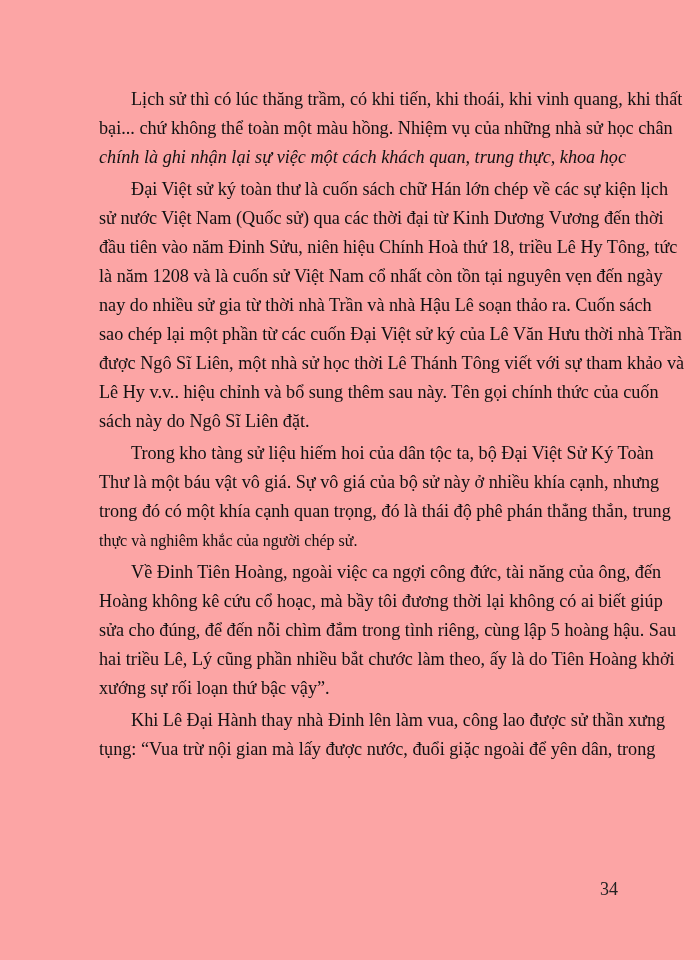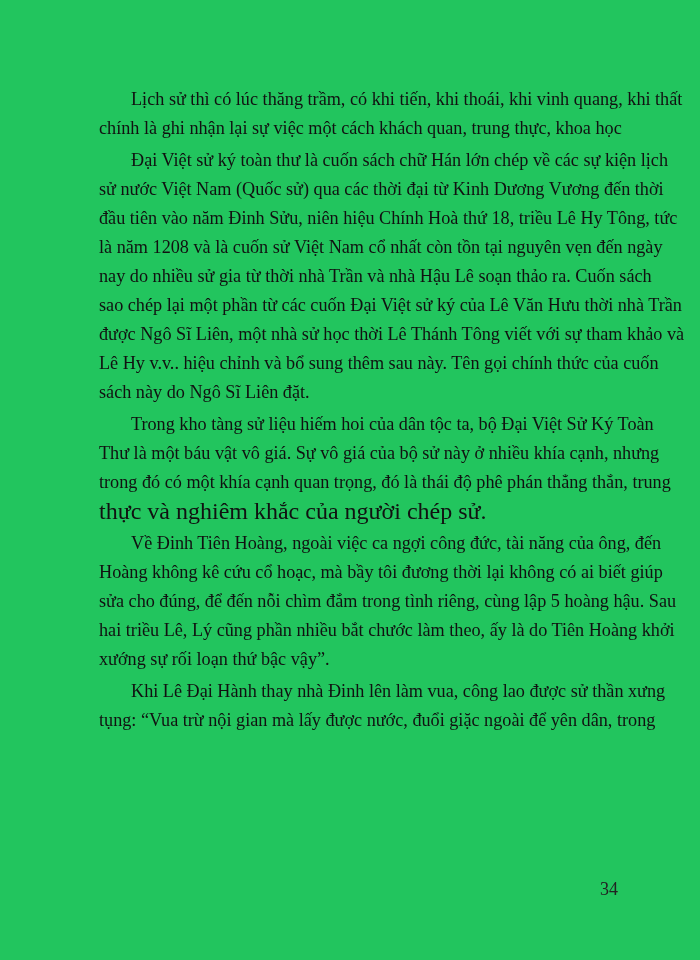--- a/index.html
+++ b/index.html
@@ -14,21 +14,21 @@
       overflow: hidden;
       font-family: "Liberation Serif", "DejaVu Serif", serif;
       color: #111111;
     }
     .page {
       position: absolute;
       left: 0;
       top: 0;
       width: 700px;
       height: 960px;
-      background: #22c55e;
+      background: #fca5a5;
     }
     .body-text {
       position: absolute;
       left: 99px;
       top: 85px;
       width: 518px;
     }
     .line {
       display: block;
       text-align: justify;
@@ -54,40 +54,41 @@
     }
   </style>
 </head>
 <body>
 
 <div class="page">
   <div class="body-text">
 
     <div class="para-block" style="margin-bottom:3px;">
       <span class="line first" style="font-size:18.2px;line-height:29px;">Lịch sử thì có lúc thăng trầm, có khi tiến, khi thoái, khi vinh quang, khi thất</span>
-      <span class="line last" style="font-size:18.2px;line-height:29px;">chính là ghi nhận lại sự việc một cách khách quan, trung thực, khoa học</span>
+      <span class="line" style="font-size:18.2px;line-height:29px;">bại... chứ không thể toàn một màu hồng. Nhiệm vụ của những nhà sử học chân</span>
+      <span class="line last" style="font-size:18.2px;line-height:29px;font-style:italic;">chính là ghi nhận lại sự việc một cách khách quan, trung thực, khoa học</span>
     </div>
 
     <div class="para-block" style="margin-bottom:3px;">
       <span class="line first" style="font-size:18.2px;line-height:29px;">Đại Việt sử ký toàn thư là cuốn sách chữ Hán lớn chép về các sự kiện lịch</span>
       <span class="line" style="font-size:18.2px;line-height:29px;">sử nước Việt Nam (Quốc sử) qua các thời đại từ Kinh Dương Vương đến thời</span>
       <span class="line" style="font-size:18.2px;line-height:29px;">đầu tiên vào năm Đinh Sửu, niên hiệu Chính Hoà thứ 18, triều Lê Hy Tông, tức</span>
       <span class="line" style="font-size:18.2px;line-height:29px;">là năm 1208 và là cuốn sử Việt Nam cổ nhất còn tồn tại nguyên vẹn đến ngày</span>
       <span class="line" style="font-size:18.2px;line-height:29px;">nay do nhiều sử gia từ thời nhà Trần và nhà Hậu Lê soạn thảo ra. Cuốn sách</span>
       <span class="line" style="font-size:18.2px;line-height:29px;">sao chép lại một phần từ các cuốn Đại Việt sử ký của Lê Văn Hưu thời nhà Trần</span>
       <span class="line" style="font-size:18.2px;line-height:29px;">được Ngô Sĩ Liên, một nhà sử học thời Lê Thánh Tông viết với sự tham khảo và</span>
       <span class="line" style="font-size:18.2px;line-height:29px;">Lê Hy v.v.. hiệu chỉnh và bổ sung thêm sau này. Tên gọi chính thức của cuốn</span>
       <span class="line last" style="font-size:18.2px;line-height:29px;">sách này do Ngô Sĩ Liên đặt.</span>
     </div>
 
     <div class="para-block" style="margin-bottom:3px;">
       <span class="line first" style="font-size:18.2px;line-height:29px;">Trong kho tàng sử liệu hiếm hoi của dân tộc ta, bộ Đại Việt Sử Ký Toàn</span>
       <span class="line" style="font-size:18.2px;line-height:29px;">Thư là một báu vật vô giá. Sự vô giá của bộ sử này ở nhiều khía cạnh, nhưng</span>
       <span class="line" style="font-size:18.2px;line-height:29px;">trong đó có một khía cạnh quan trọng, đó là thái độ phê phán thẳng thắn, trung</span>
-      <span class="line last" style="font-size:24px;line-height:29px;">thực và nghiêm khắc của người chép sử.</span>
+      <span class="line last" style="font-size:16px;line-height:29px;">thực và nghiêm khắc của người chép sử.</span>
     </div>
 
     <div class="para-block" style="margin-bottom:3px;">
       <span class="line first" style="font-size:18.2px;line-height:29px;">Về Đinh Tiên Hoàng, ngoài việc ca ngợi công đức, tài năng của ông, đến</span>
       <span class="line" style="font-size:18.2px;line-height:29px;">Hoàng không kê cứu cổ hoạc, mà bầy tôi đương thời lại không có ai biết giúp</span>
       <span class="line" style="font-size:18.2px;line-height:29px;">sửa cho đúng, để đến nỗi chìm đắm trong tình riêng, cùng lập 5 hoàng hậu. Sau</span>
       <span class="line" style="font-size:18.2px;line-height:29px;">hai triều Lê, Lý cũng phần nhiều bắt chước làm theo, ấy là do Tiên Hoàng khởi</span>
       <span class="line last" style="font-size:18.2px;line-height:29px;">xướng sự rối loạn thứ bậc vậy”.</span>
     </div>
 

